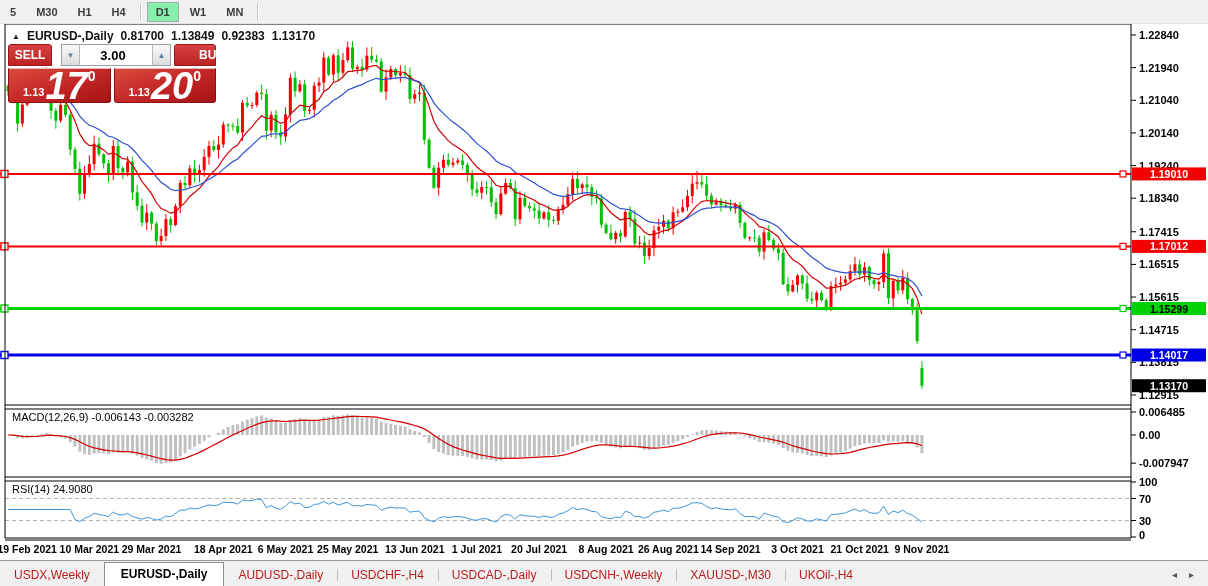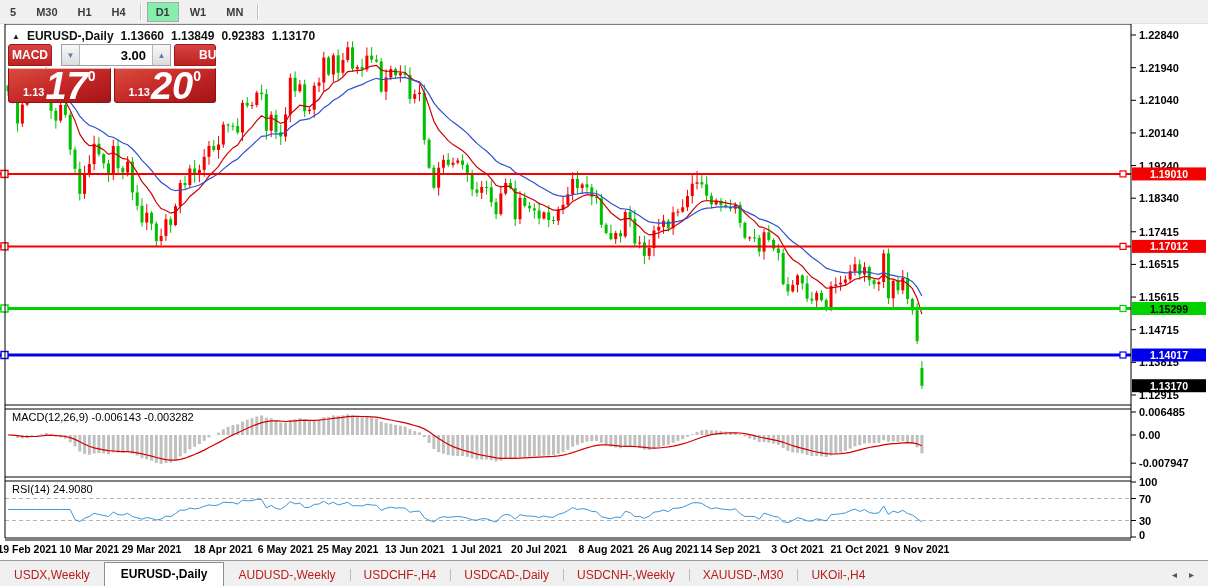--- a/index.html
+++ b/index.html
@@ -22,21 +22,21 @@
   .tw-row1{display:flex;height:22px;}
   .sell-btn,.buy-btn{border:1px solid #9e1515;border-radius:3px 3px 0 0;color:#fff;
         font-family:"Liberation Sans",sans-serif;font-size:12px;font-weight:bold;
         background:linear-gradient(180deg,#d94343,#bc2222);padding:0;cursor:pointer;}
   .sell-btn{width:44px;}
   .buy-btn{width:42px;margin-left:auto;padding-left:24px;}
   .spinner{display:flex;margin-left:9px;width:110px;border:1px solid #9aa0a6;background:#fff;box-sizing:border-box;}
   .spin-btn{width:18px;border:none;border-right:1px solid #b9b9b9;background:linear-gradient(180deg,#f8f8f8,#dcdcdc);
         font-size:8px;color:#5b7fa6;padding:0;cursor:pointer;}
   .spin-btn.up{border-right:none;border-left:1px solid #b9b9b9;}
-  .vol-field{flex:1;font-size:13px;font-weight:bold;color:#000;text-align:right;padding:3px 6px 0 0;background:#fff;}
+  .vol-field{flex:1;font-size:13px;font-weight:bold;color:#000;text-align:center;padding:3px 6px 0 0;background:#fff;}
   .tw-row2{display:flex;margin-top:2px;height:35px;gap:3px;}
   .price-panel{flex:1;border:1px solid #8f1212;border-radius:0 0 3px 3px;color:#fff;
         background:linear-gradient(160deg,#da4b3e 0%,#c22525 55%,#a31414 100%);
         display:flex;align-items:flex-end;justify-content:center;padding-bottom:2px;cursor:pointer;
         border-top:1px solid #e9b8b8;}
   .p-small{font-size:11px;font-weight:bold;line-height:15px;margin-right:1px;}
   .p-big{font-size:38px;font-weight:bold;line-height:28px;font-style:italic;}
   .p-sup{font-size:14px;font-weight:bold;line-height:12px;align-self:flex-start;margin-top:1px;}
   
   .tabbar{position:absolute;left:0;top:560px;width:1208px;height:26px;background:#f0f0f0;
@@ -743,29 +743,29 @@
       <text x="668.33" y="529" text-anchor="middle" font-size="10.5" font-weight="bold" fill="#000" font-family="&quot;Liberation Sans&quot;,sans-serif">26 Aug 2021</text>
       <text x="730.535" y="529" text-anchor="middle" font-size="10.5" font-weight="bold" fill="#000" font-family="&quot;Liberation Sans&quot;,sans-serif">14 Sep 2021</text>
       <text x="797.525" y="529" text-anchor="middle" font-size="10.5" font-weight="bold" fill="#000" font-family="&quot;Liberation Sans&quot;,sans-serif">3 Oct 2021</text>
       <text x="859.73" y="529" text-anchor="middle" font-size="10.5" font-weight="bold" fill="#000" font-family="&quot;Liberation Sans&quot;,sans-serif">21 Oct 2021</text>
       <text x="921.9350000000001" y="529" text-anchor="middle" font-size="10.5" font-weight="bold" fill="#000" font-family="&quot;Liberation Sans&quot;,sans-serif">9 Nov 2021</text>
     </svg>
 
   <div class="quote-header">
     <span class="tri">▲</span>
     <span>EURUSD-,Daily</span>
-    <span>1.13660</span>
+    <span>0.81700</span>
     <span>1.13849</span>
     <span>0.92383</span>
     <span>1.13170</span>
   </div>
 
   <div class="trade-widget">
     <div class="tw-row1">
-      <button class="sell-btn">MACD</button>
+      <button class="sell-btn">SELL</button>
       <div class="spinner">
         <button class="spin-btn"><span>▼</span></button>
         <div class="vol-field">3.00</div>
         <button class="spin-btn up"><span>▲</span></button>
       </div>
       <button class="buy-btn">BUY</button>
     </div>
     <div class="tw-row2">
       <div class="price-panel">
         <span class="p-small">1.13</span>
@@ -776,21 +776,21 @@
         <span class="p-small">1.13</span>
           <span class="p-big">20</span>
           <span class="p-sup">0</span>
       </div>
     </div>
   </div>
 
   <div class="tabbar" id="tabbar">
       <span class="tab">USDX,Weekly</span>
       <span class="tab active">EURUSD-,Daily</span>
-      <span class="tab">AUDUSD-,Weekly</span>
+      <span class="tab">AUDUSD-,Daily</span>
       <span class="tab">USDCHF-,H4</span>
       <span class="tab">USDCAD-,Daily</span>
       <span class="tab">USDCNH-,Weekly</span>
       <span class="tab">XAUUSD-,M30</span>
       <span class="tab">UKOil-,H4</span>
       <span class="tab-arrows">
         <span>◂</span>
         <span>▸</span>
       </span>
     </div>

